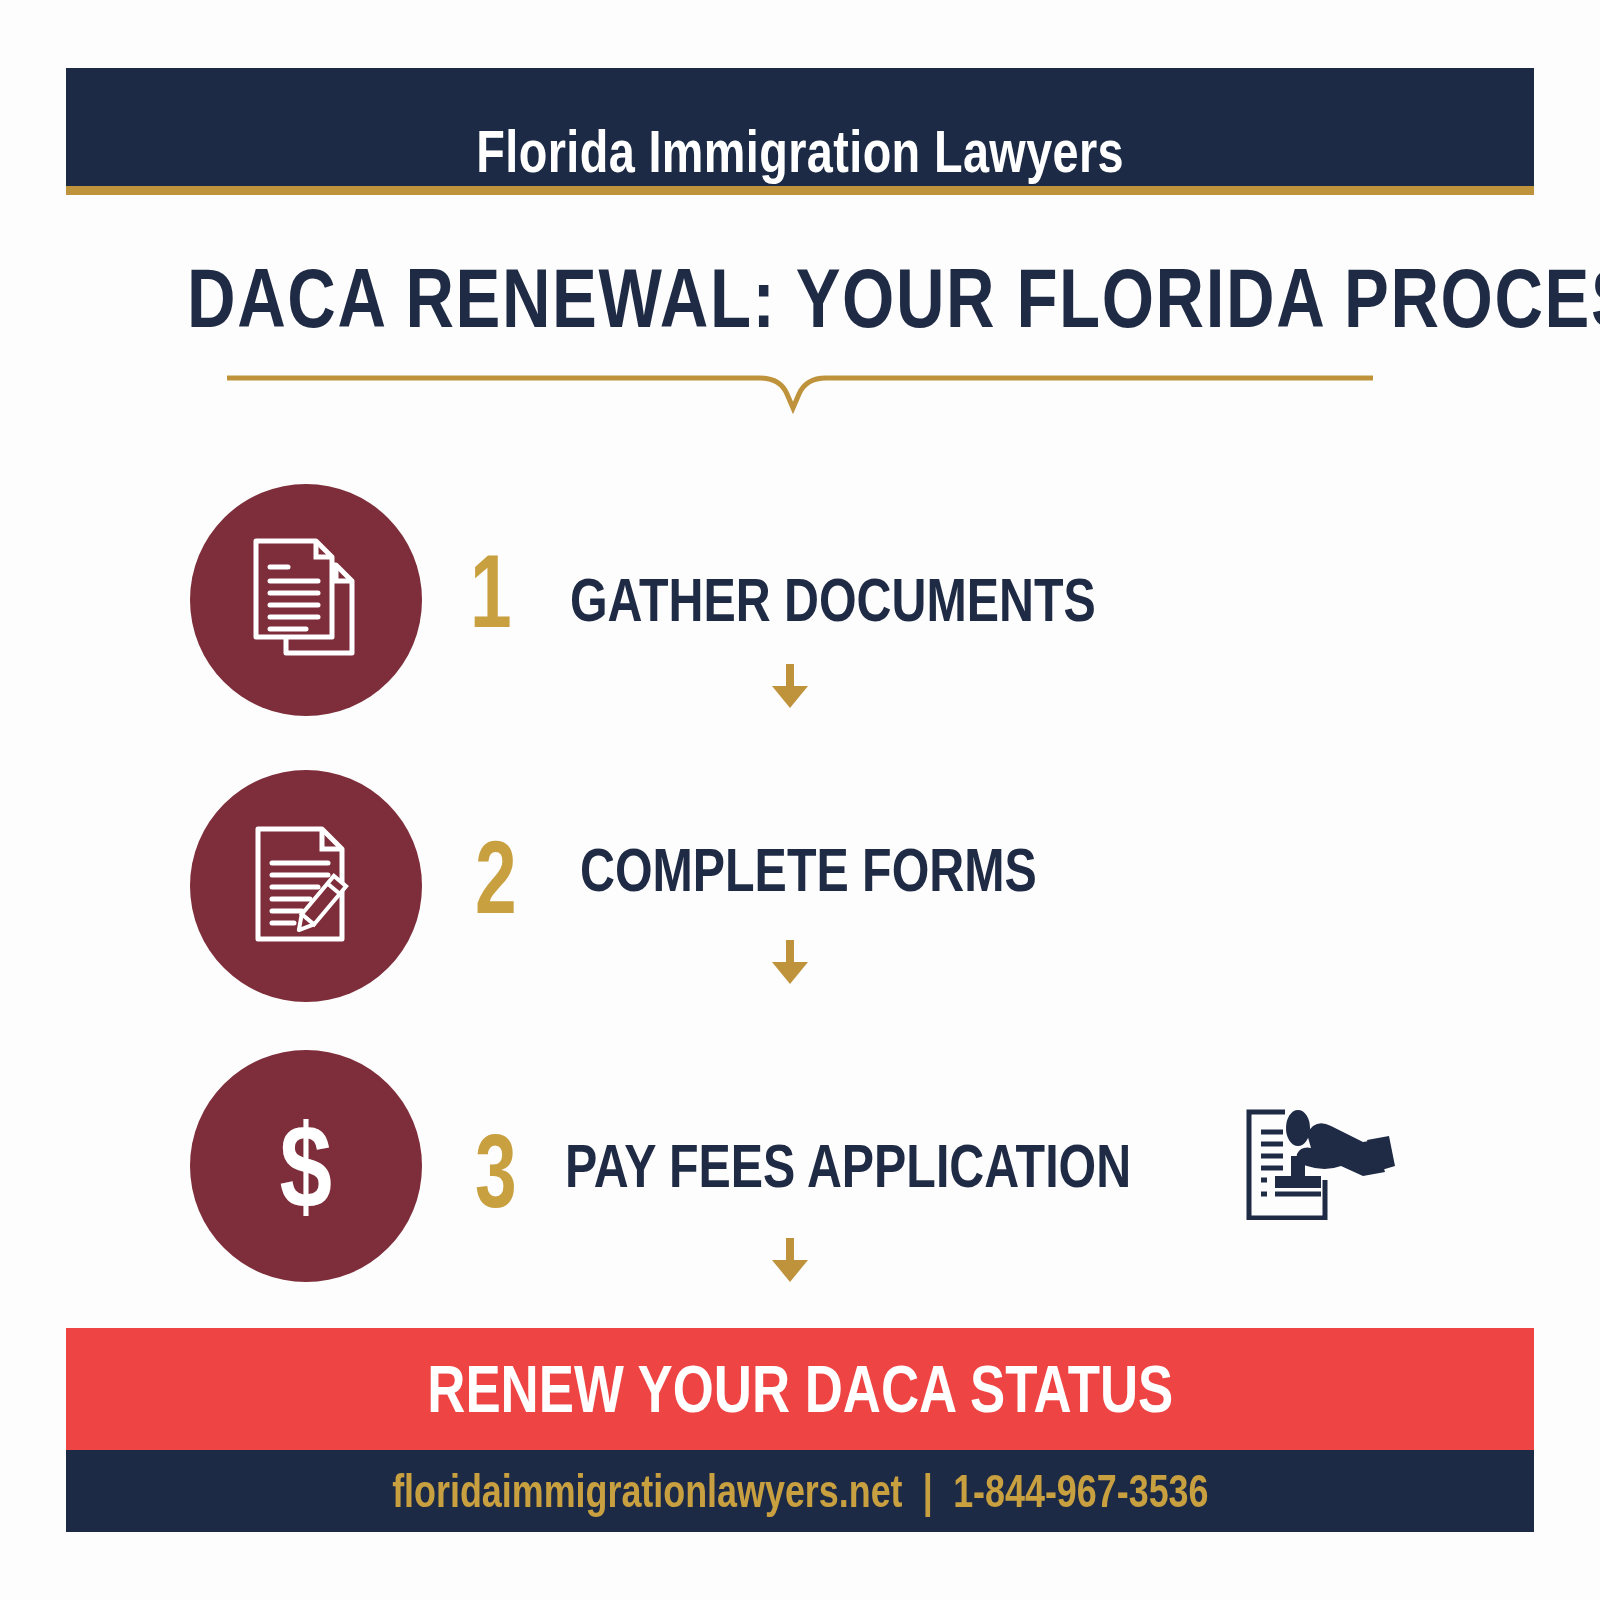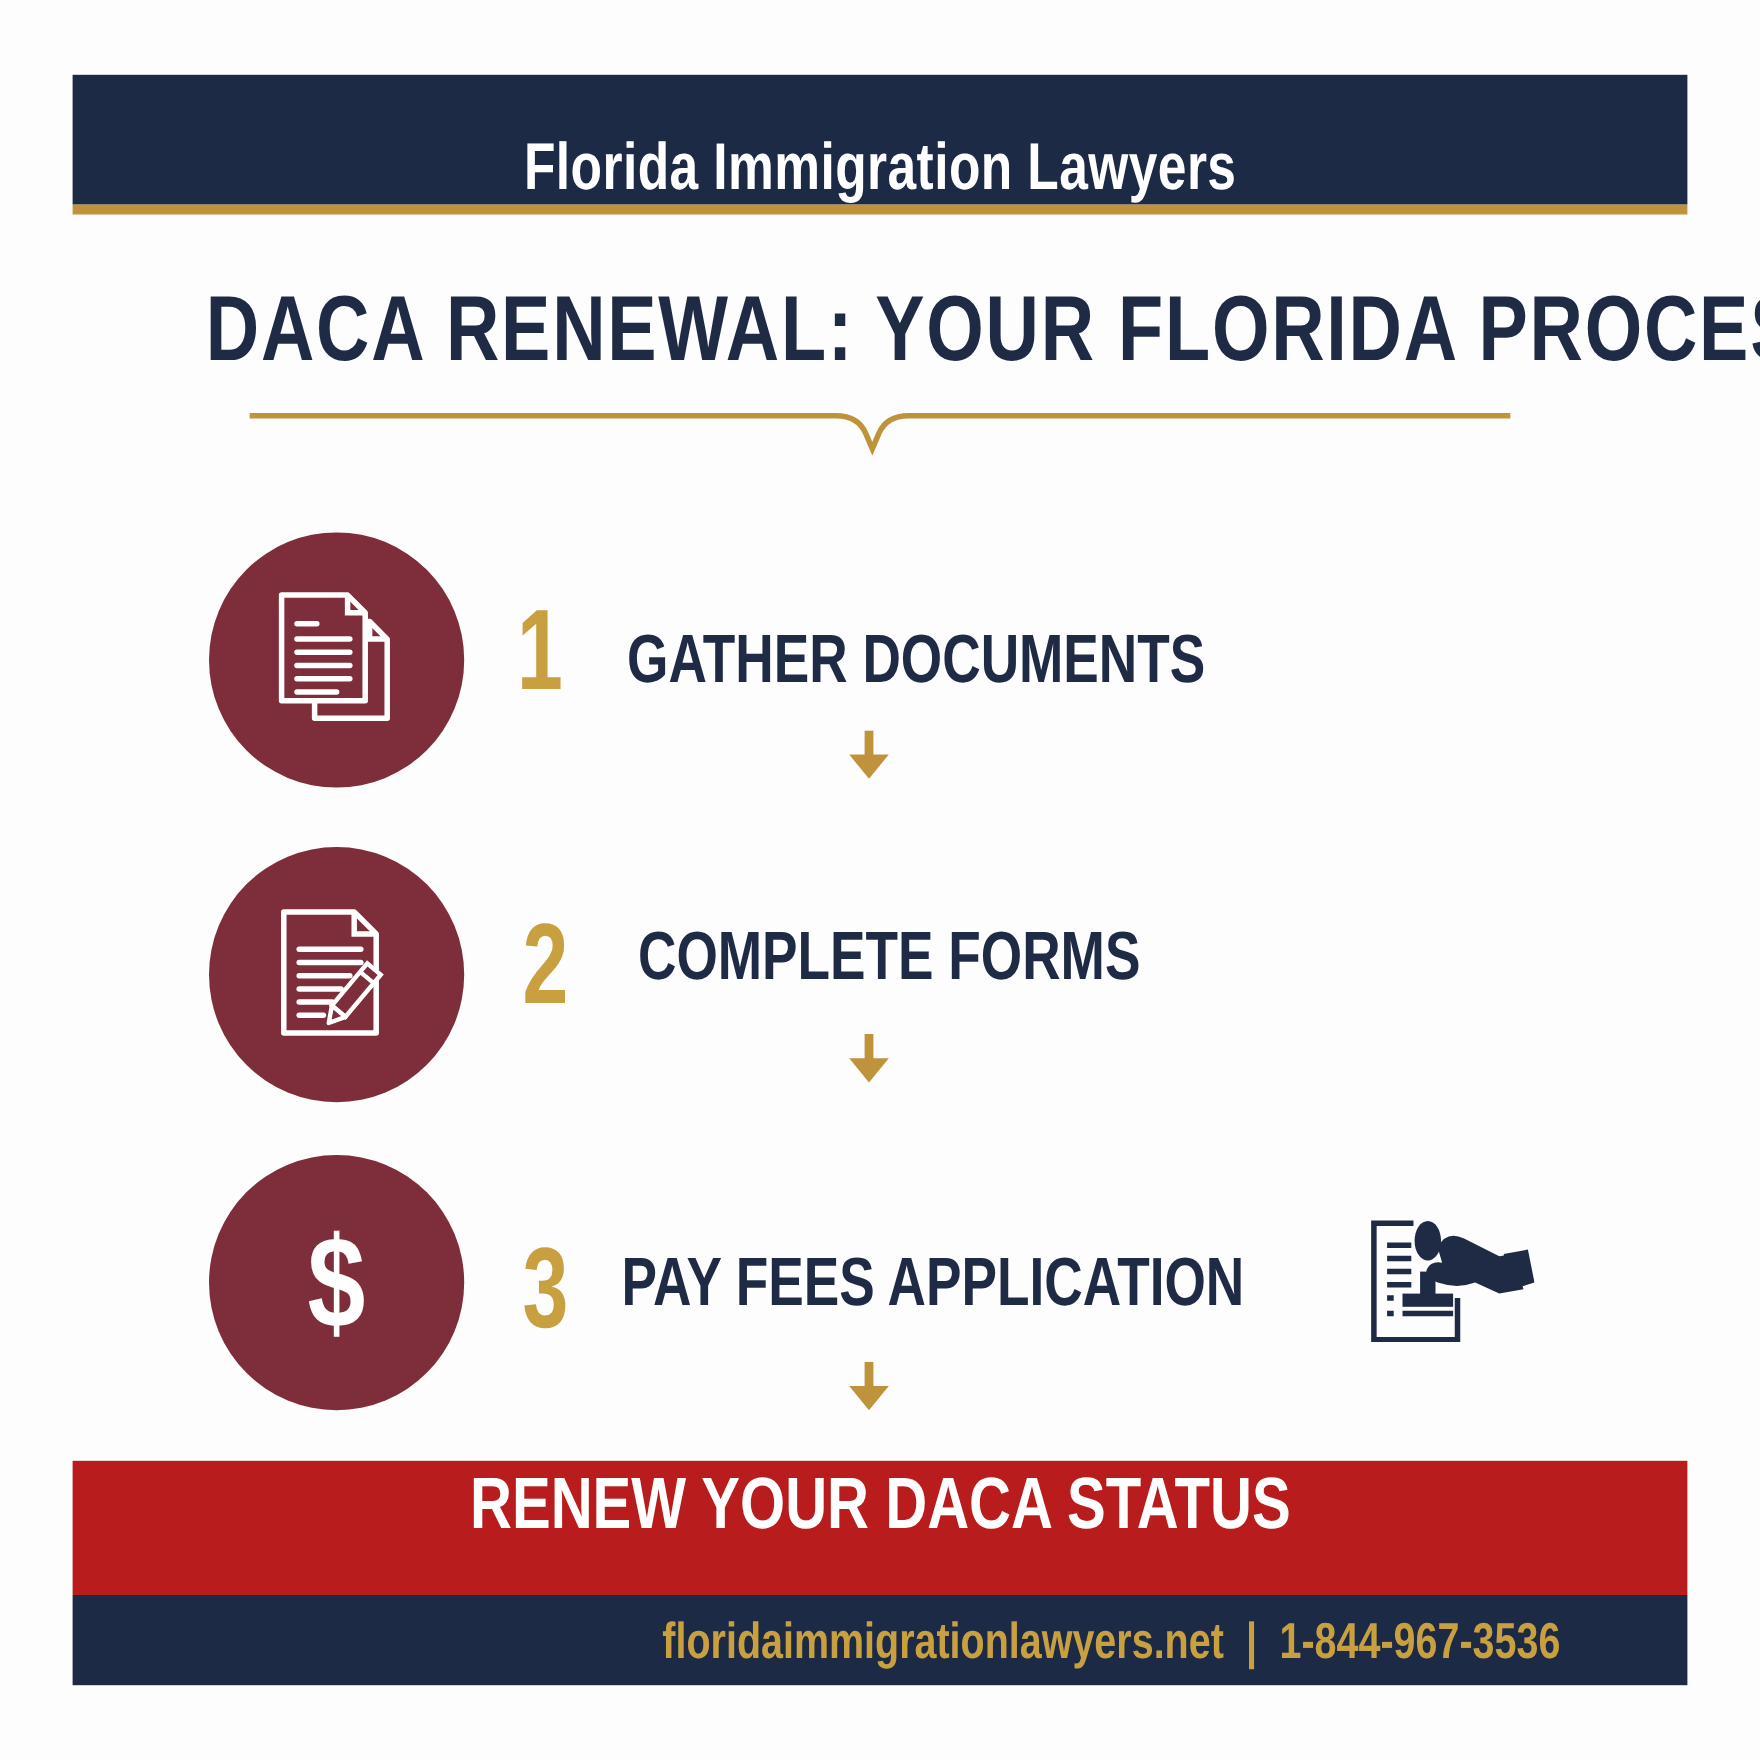--- a/index.html
+++ b/index.html
@@ -20,27 +20,27 @@
     .step { position: absolute; left: 0; width: 1600px; height: 240px; }
     .circle {
       position: absolute; left: 190px; width: 232px; height: 232px; border-radius: 50%; background: #7e2d3a;
       display: flex; align-items: center; justify-content: center;
     }
     .num { position: absolute; color: #c9a040; font-size: 104px; transform: scaleX(0.72); transform-origin: left center; }
     .label { position: absolute; color: #1f2a44; font-size: 62px; transform: scaleX(0.78); transform-origin: left center; white-space: nowrap; }
     .arrow { position: absolute; width: 40px; height: 46px; }
     .stamp { position: absolute; left: 1240px; top: 1100px; width: 150px; height: 120px; }
     .cta {
-      position: absolute; left: 66px; top: 1328px; width: 1468px; height: 122px; background: #b91c1c;
-      display: flex; align-items: flex-start; justify-content: center;
+      position: absolute; left: 66px; top: 1328px; width: 1468px; height: 122px; background: #ef4444;
+      display: flex; align-items: center; justify-content: center;
     }
     .cta-text { color: #fff; font-size: 66px; transform: scaleX(0.8); white-space: nowrap; }
     .footer {
       position: absolute; left: 66px; top: 1450px; width: 1468px; height: 82px; background: #1d2a45;
-      display: flex; align-items: center; justify-content: flex-end;
+      display: flex; align-items: center; justify-content: center;
     }
     .footer-text { color: #c9a040; font-size: 46px; transform: scaleX(0.78); white-space: nowrap; font-weight: bold; }
     .sep { display: inline-block; margin: 0 26px; }
   </style>
 </head>
 <body>
 
 <div class="top-banner">
   <span class="cond brand">Florida Immigration Lawyers</span>
 </div>

